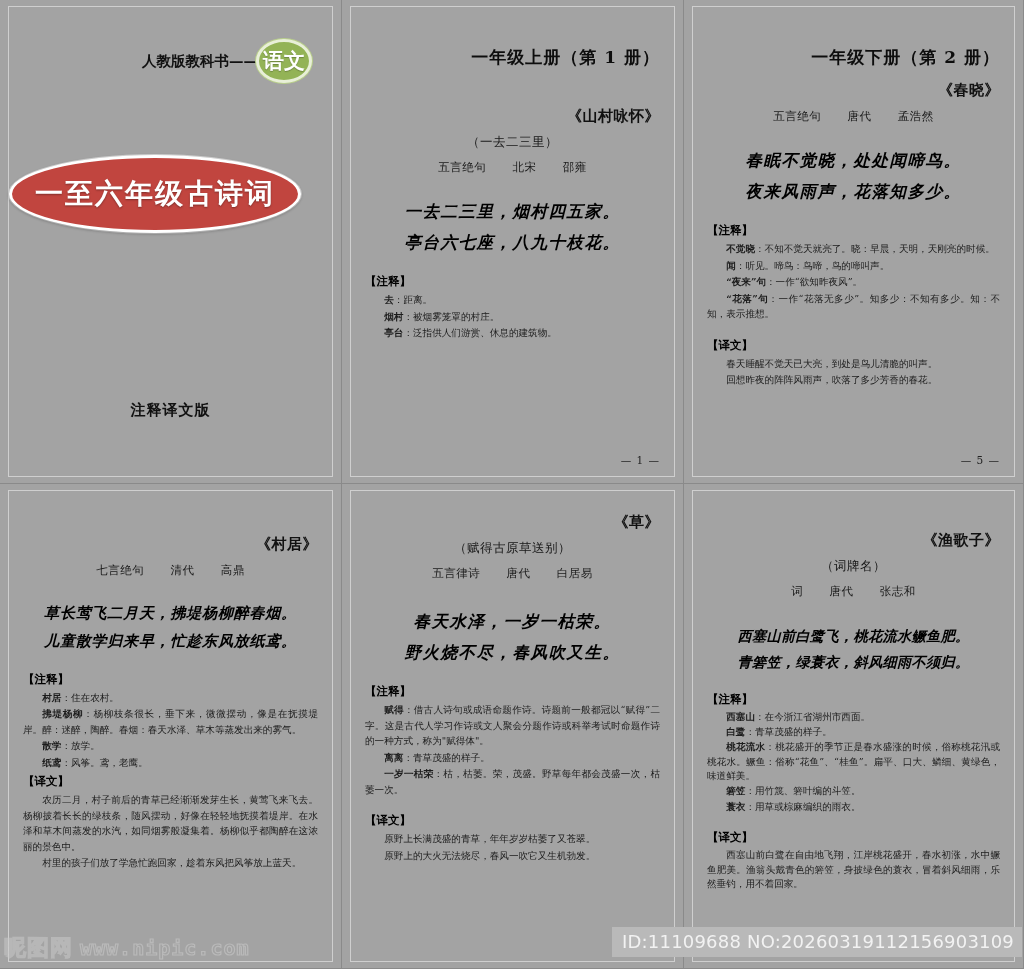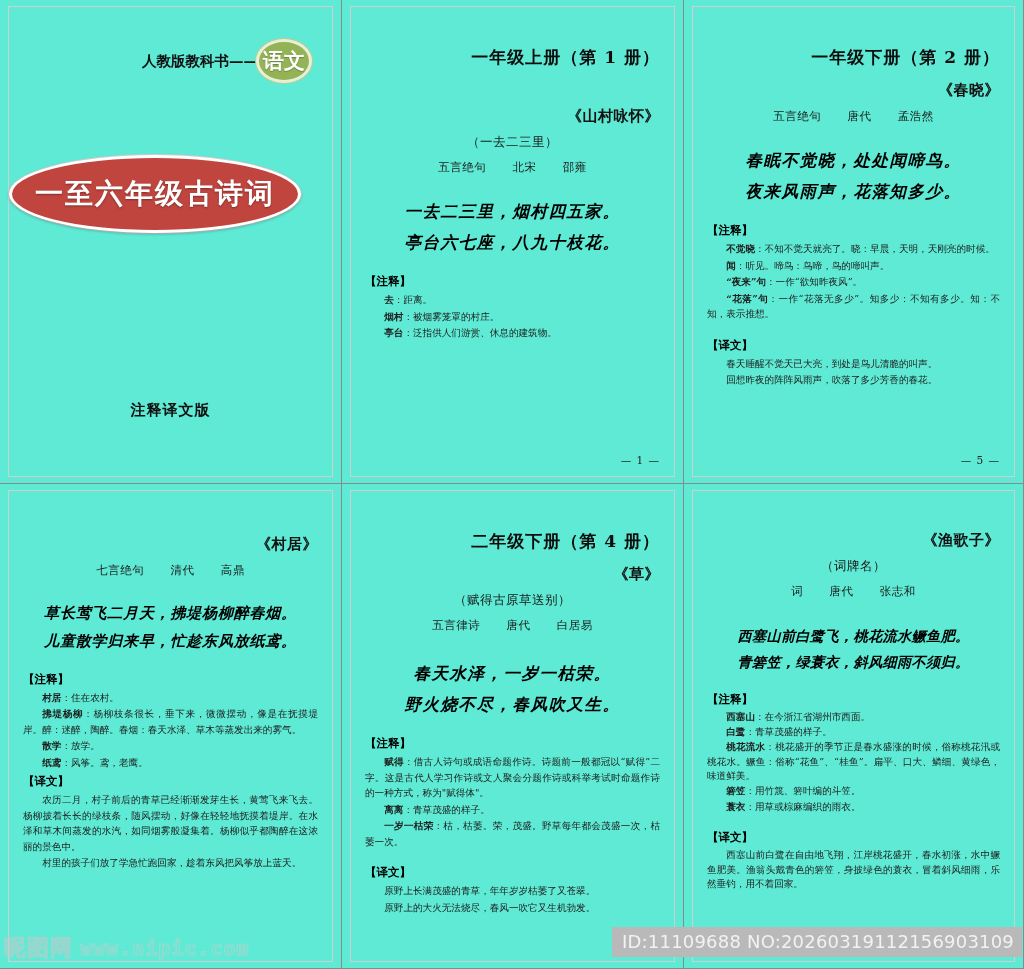--- a/index.html
+++ b/index.html
@@ -12,21 +12,21 @@
   #sheet {
     position: relative;
     width: 1024px; height: 969px;
     background: #fdfdfd;
     display: grid;
     grid-template-columns: 342px 342px 340px;
     grid-template-rows: 484px 485px;
   }
   .page {
     position: relative;
-    background: #5eead4;
+    background: #a3a3a3;
     border-right: 1px solid #8a8a8a;
     border-bottom: 1px solid #8a8a8a;
     overflow: hidden;
   }
   .page.c3 { border-right: 1px solid #8a8a8a; }
   .page.r2 { border-bottom: 1px solid #8a8a8a; }
   .page-inner {
     position: absolute;
     left: 8px; right: 8px; top: 6px; bottom: 6px;
     border: 1px solid #cfcfcf;
@@ -319,21 +319,20 @@
       <div class="note-p"><b>纸鸢</b><span>：风筝。鸢，老鹰。</span></div>
       <div class="section-head" style="margin-top:4px">【译文】</div>
       <div class="trans-p">农历二月，村子前后的青草已经渐渐发芽生长，黄莺飞来飞去。杨柳披着长长的绿枝条，随风摆动，好像在轻轻地抚摸着堤岸。在水泽和草木间蒸发的水汽，如同烟雾般凝集着。杨柳似乎都陶醉在这浓丽的景色中。</div>
       <div class="trans-p">村里的孩子们放了学急忙跑回家，趁着东风把风筝放上蓝天。</div>
       <div class="page-num"></div>
     </div>
   </div>
 
   <div class="page c2 r2">
     <div class="page-inner">
-      <div class="vol-title">二年级下册（第 4 册）</div>
       <div class="poem-title gap-sm">《草》</div>
       <div class="poem-subtitle">（赋得古原草送别）</div>
       <div class="poem-meta">
         <span class="m">五言律诗</span>
         <span class="m">唐代</span>
         <span class="m">白居易</span>
       </div>
       <div class="poem-body" style="margin-top:26px">
         <div class="poem-line">春天水泽，一岁一枯荣。</div>
         <div class="poem-line">野火烧不尽，春风吹又生。</div>

